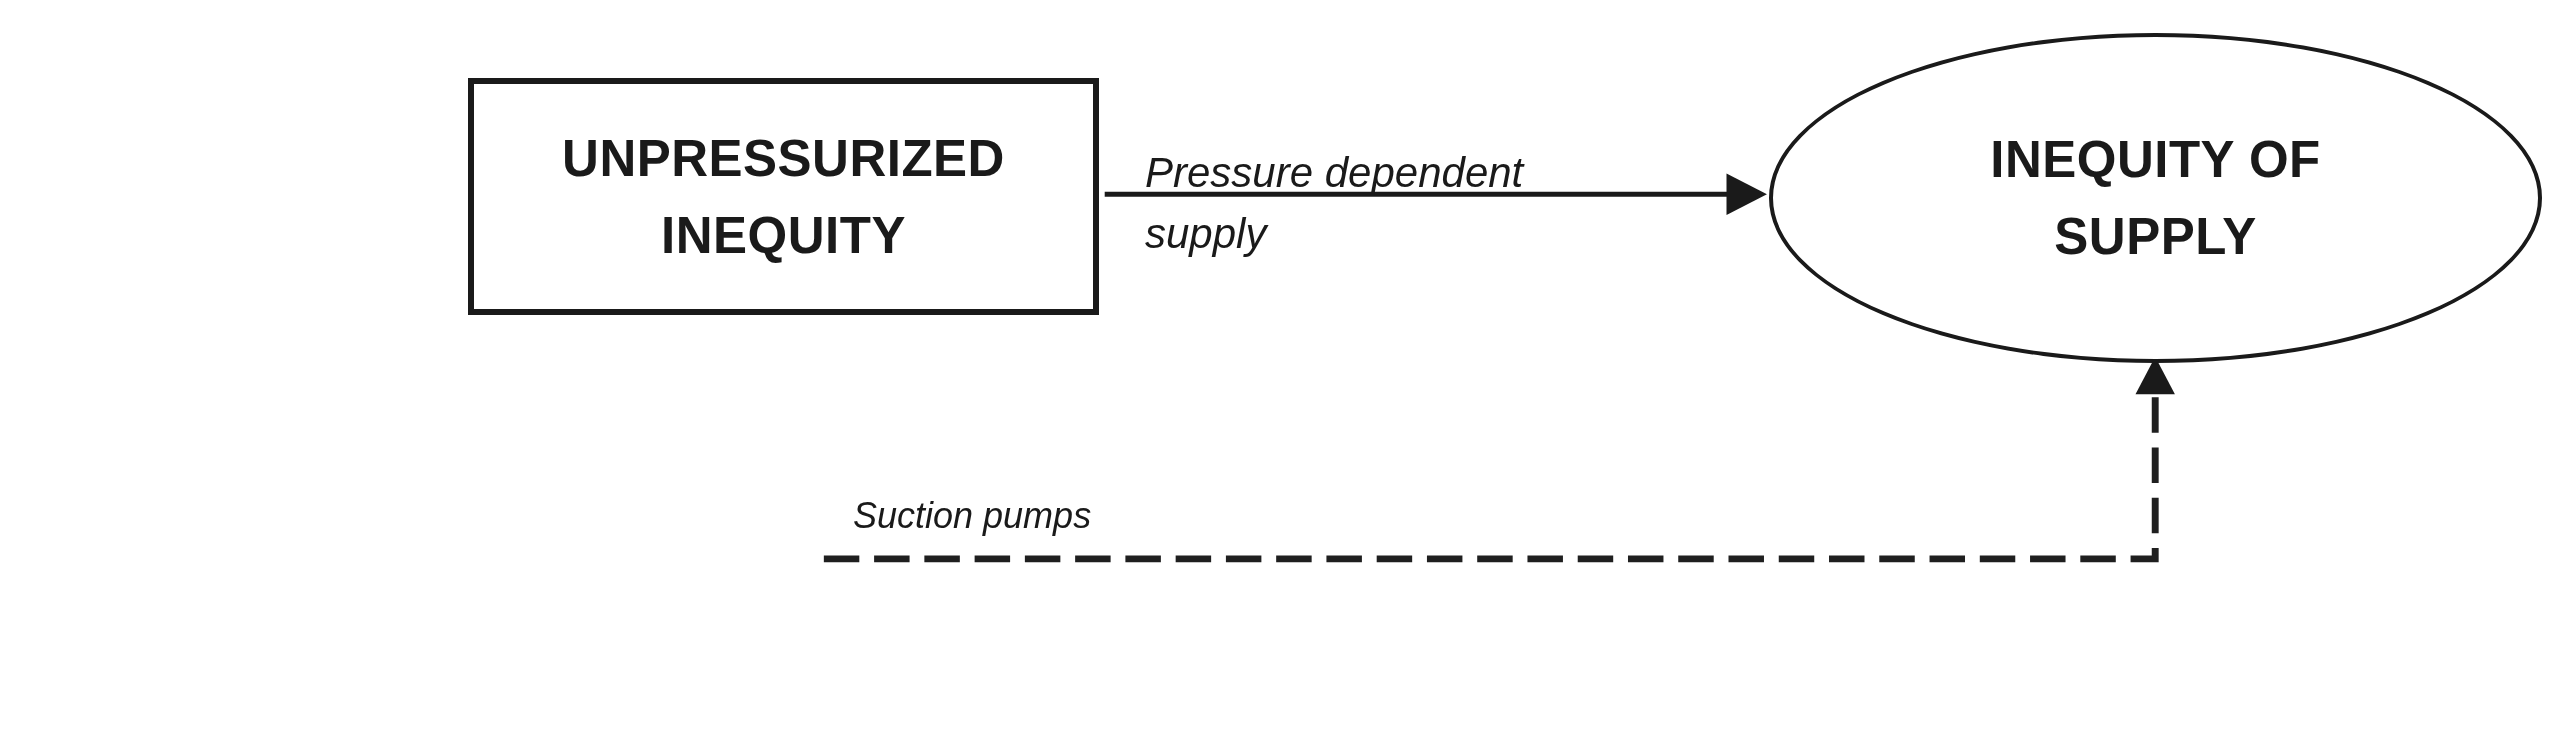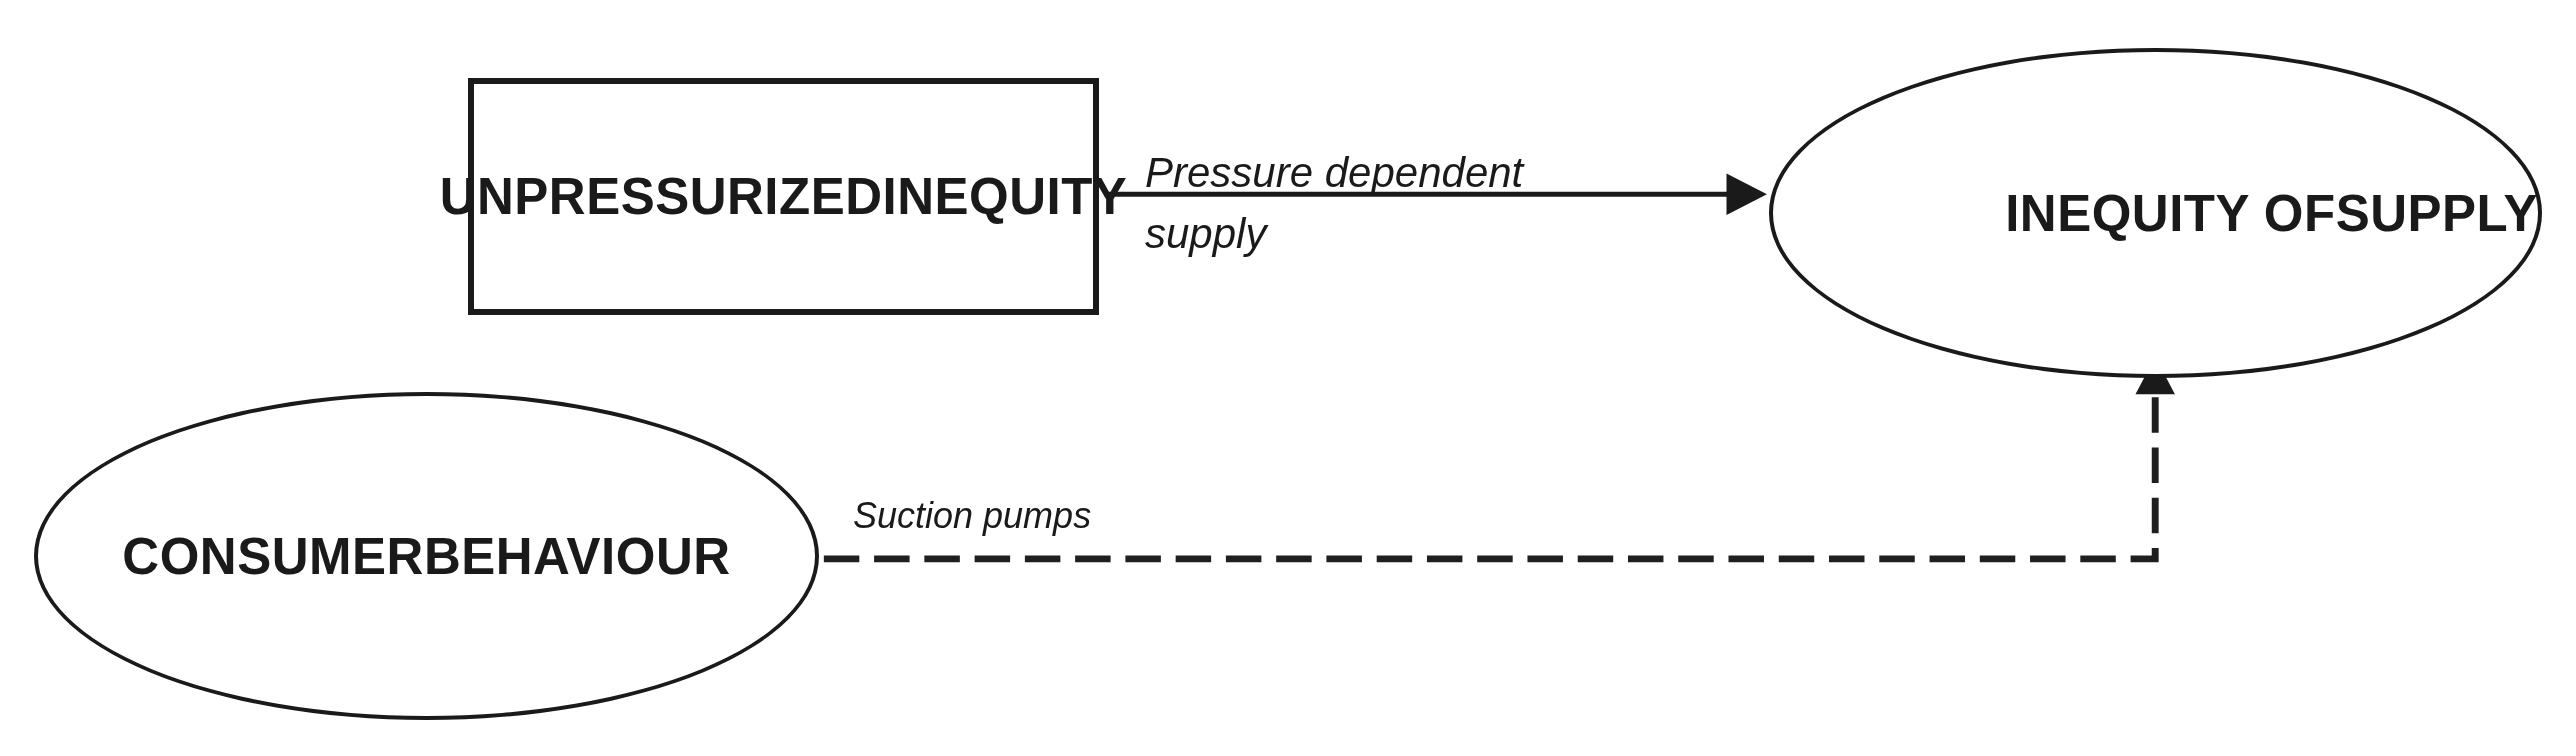--- a/index.html
+++ b/index.html
@@ -13,21 +13,21 @@
     height: 757px;
     background: #ffffff;
     font-family: "Liberation Sans", "DejaVu Sans", sans-serif;
     color: #1a1a1a;
     overflow: hidden;
   }
   .node {
     position: absolute;
     box-sizing: border-box;
     display: flex;
-    flex-direction: row;
+    flex-direction: column;
     align-items: center;
     justify-content: center;
     text-align: center;
     font-weight: bold;
     font-size: 51px;
     line-height: 77px;
     letter-spacing: 0.5px;
     color: #1a1a1a;
     background: #ffffff;
   }
@@ -37,24 +37,23 @@
     width: 631px;
     height: 237px;
     border: 6px solid #1a1a1a;
   }
   .node-ellipse {
     border: 4px solid #1a1a1a;
     border-radius: 50%;
   }
   .node-inequity {
     left: 1769px;
-    top: 48px;
+    top: 33px;
     width: 773px;
     height: 330px;
-    justify-content: flex-end;
   }
   .node-consumer {
     left: 34px;
     top: 392px;
     width: 785px;
     height: 328px;
   }
   .edge-svg {
     position: absolute;
     left: 0;
@@ -103,24 +102,20 @@
   <div class="node node-rect">
     <span class="node-line">UNPRESSURIZED</span>
     <span class="node-line">INEQUITY</span>
   </div>
 
   <div class="node node-ellipse node-inequity">
     <span class="node-line">INEQUITY OF</span>
     <span class="node-line">SUPPLY</span>
   </div>
 
-  <div class="node node-ellipse node-consumer">
-    <span class="node-line">CONSUMER</span>
-    <span class="node-line">BEHAVIOUR</span>
-  </div>
 
   <div class="edge-label edge-label-pressure">
     <span class="node-line">Pressure dependent</span>
     <span class="node-line">supply</span>
   </div>
 
   <div class="edge-label edge-label-suction">Suction pumps</div>
 
 </div>
 

